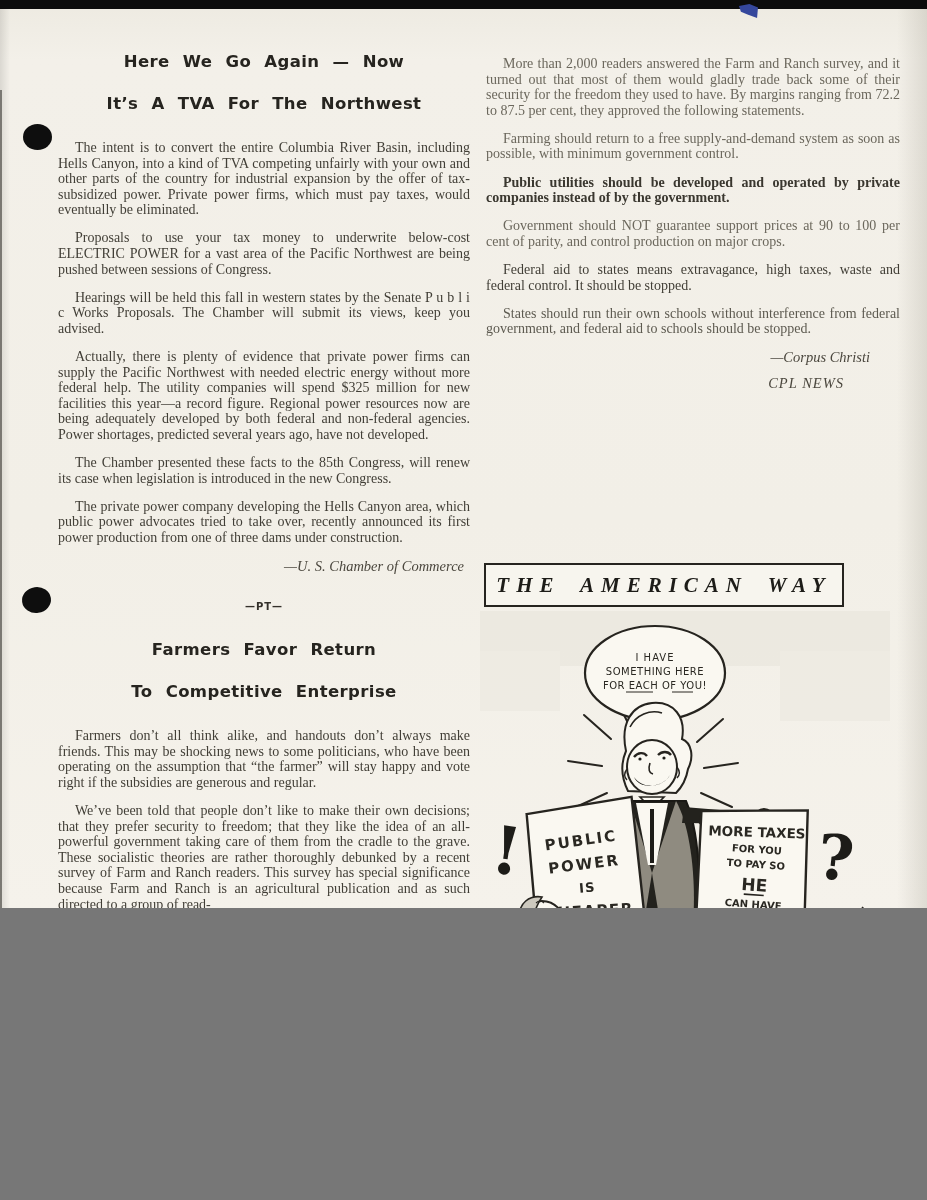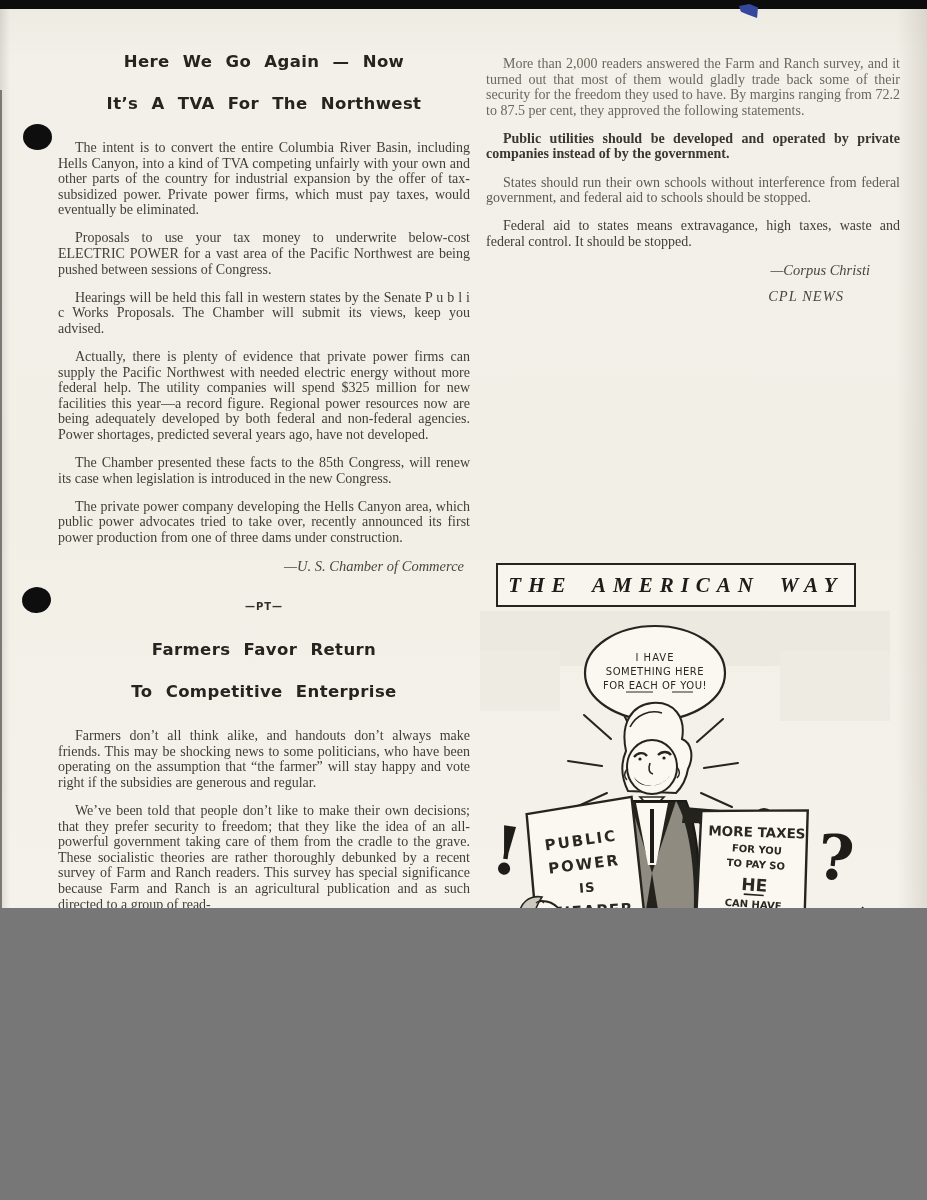--- a/index.html
+++ b/index.html
@@ -43,21 +43,21 @@
   }
   .attr-1{padding-right:6px;}
   .attr-r1{padding-right:30px;margin-top:10px;}
   .attr-r2{padding-right:56px;margin-top:9px;letter-spacing:1px;}
   .divider{
     font-family:"DejaVu Sans", sans-serif;font-weight:bold;font-size:10px;color:#33302a;
     text-align:center;margin:26px 0 28px 0;letter-spacing:1px;
   }
 
   .cartoon-title-box{
-    position:absolute;left:496px;top:563px;width:356px;height:40px;
+    position:absolute;left:484px;top:563px;width:356px;height:40px;
     border:2px solid #26241f;background:#f7f5ee;
     display:flex;align-items:center;justify-content:center;
   }
   .cartoon-title-box span{
     font-family:"Liberation Serif", serif;font-weight:bold;font-style:italic;
     font-size:21px;color:#1d1c18;letter-spacing:7px;word-spacing:8px;white-space:nowrap;
   }
   .cartoon{position:absolute;left:480px;top:611px;width:410px;height:476px;}
   .cartoon-caption{
     position:absolute;left:480px;top:1088px;width:410px;text-align:center;
@@ -98,23 +98,25 @@
     <p class="attribution attr-1">—U. S. Chamber of Commerce</p>
     <div class="divider">—PT—</div>
     <h2 class="headline">Farmers Favor Return</h2>
     <h2 class="headline second">To Competitive Enterprise</h2>
     <p class="body">Farmers don’t all think alike, and handouts don’t always make friends.  This may be shocking news to some politicians, who have been operating on the assumption that “the farmer” will stay happy and vote right if the subsidies are generous and regular.</p>
     <p class="body">We’ve been told that people don’t like to make their own decisions; that they prefer security to freedom; that they like the idea of an all-powerful government taking care of them from the cradle to the grave.  These socialistic theories are rather thoroughly debunked by a recent survey of Farm and Ranch readers.  This survey has special significance because Farm and Ranch is an agricultural publication and as such directed to a group of read-</p>
   </div>
 
   <div class="col col-right">
     <p class="body faded">More than 2,000 readers answered the Farm and Ranch survey, and it turned out that most of them would gladly trade back some of their security for the freedom they used to have.  By margins ranging from 72.2 to 87.5 per cent, they approved the following statements.</p>
+    <p class="body faded">Farming should return to a free supply-and-demand system as soon as possible, with minimum government control.</p>
     <p class="body bold">Public utilities should be developed and operated by private companies instead of by the government.</p>
+    <p class="body faded">Government should NOT guarantee support prices at 90 to 100 per cent of parity, and control production on major crops.</p>
+    <p class="body">Federal aid to states means extravagance, high taxes, waste and federal control.  It should be stopped.</p>
     <p class="body faded2">States should run their own schools without interference from federal government, and federal aid to schools should be stopped.</p>
-    <p class="body">Federal aid to states means extravagance, high taxes, waste and federal control.  It should be stopped.</p>
     <p class="attribution attr-r1">—Corpus Christi</p>
     <p class="attribution attr-r2">CPL NEWS</p>
   </div>
 
   <div class="cartoon-title-box">
     <span>THE AMERICAN WAY</span>
   </div>
 
   <svg class="cartoon" viewBox="0 0 410 476">
 

